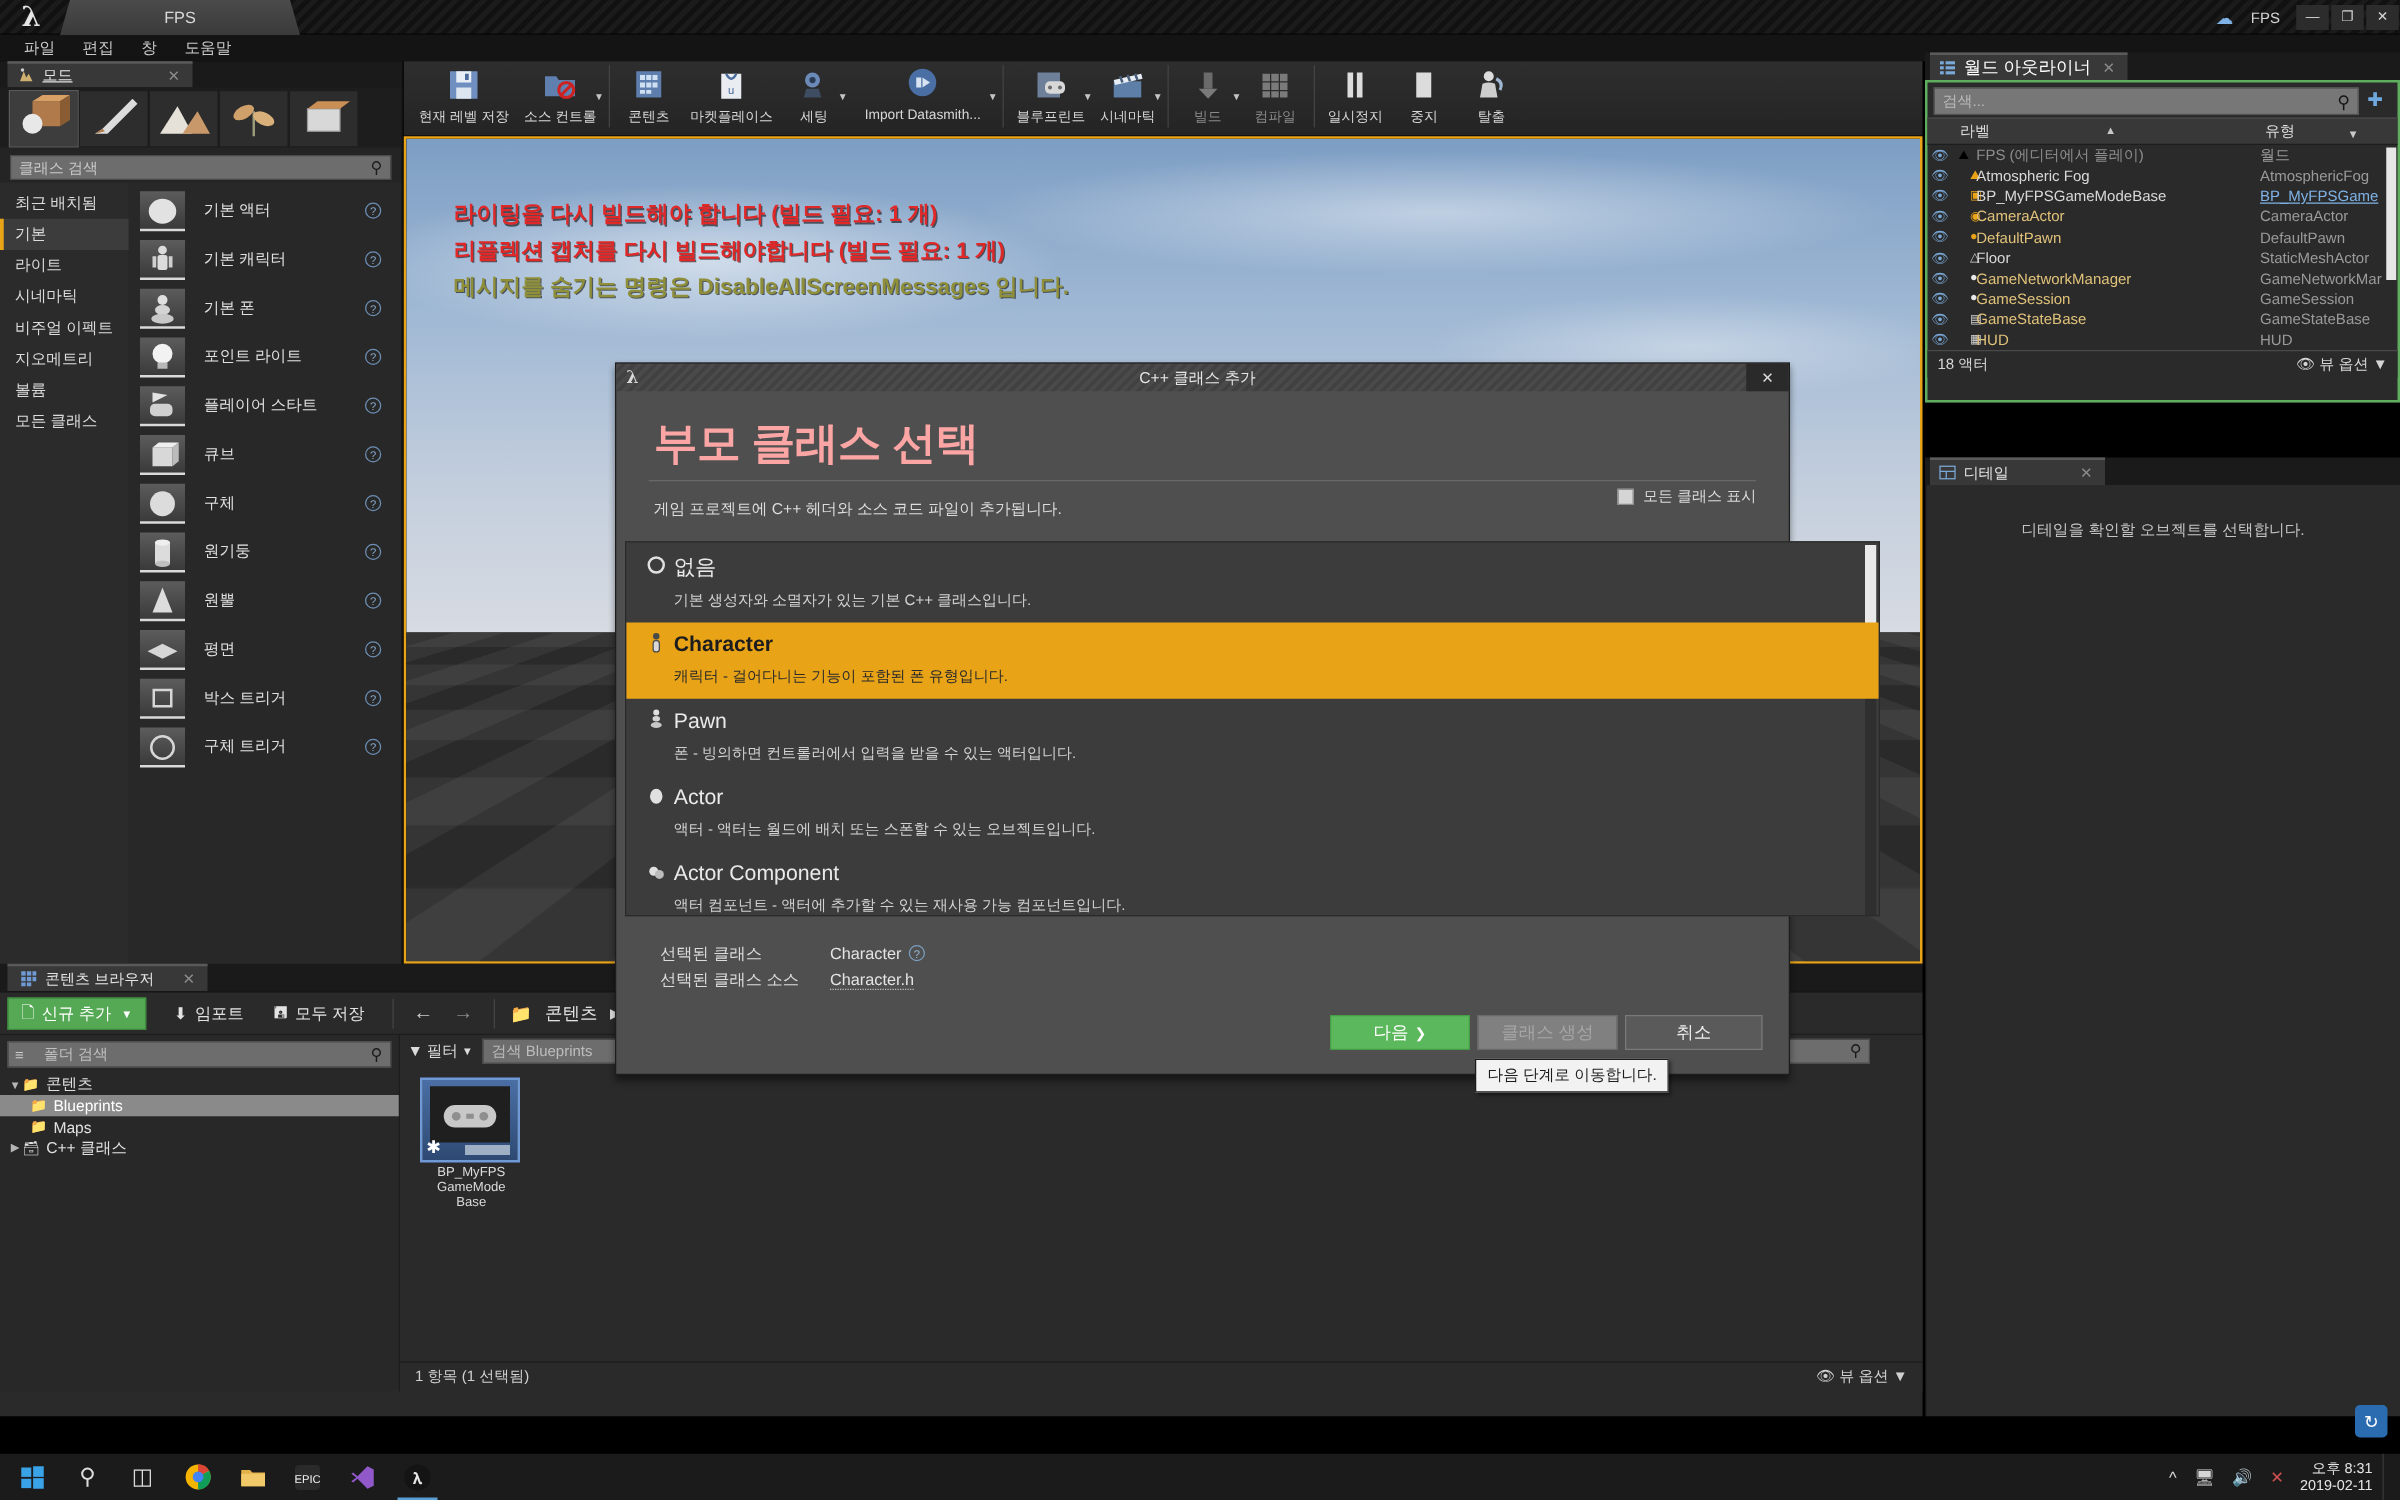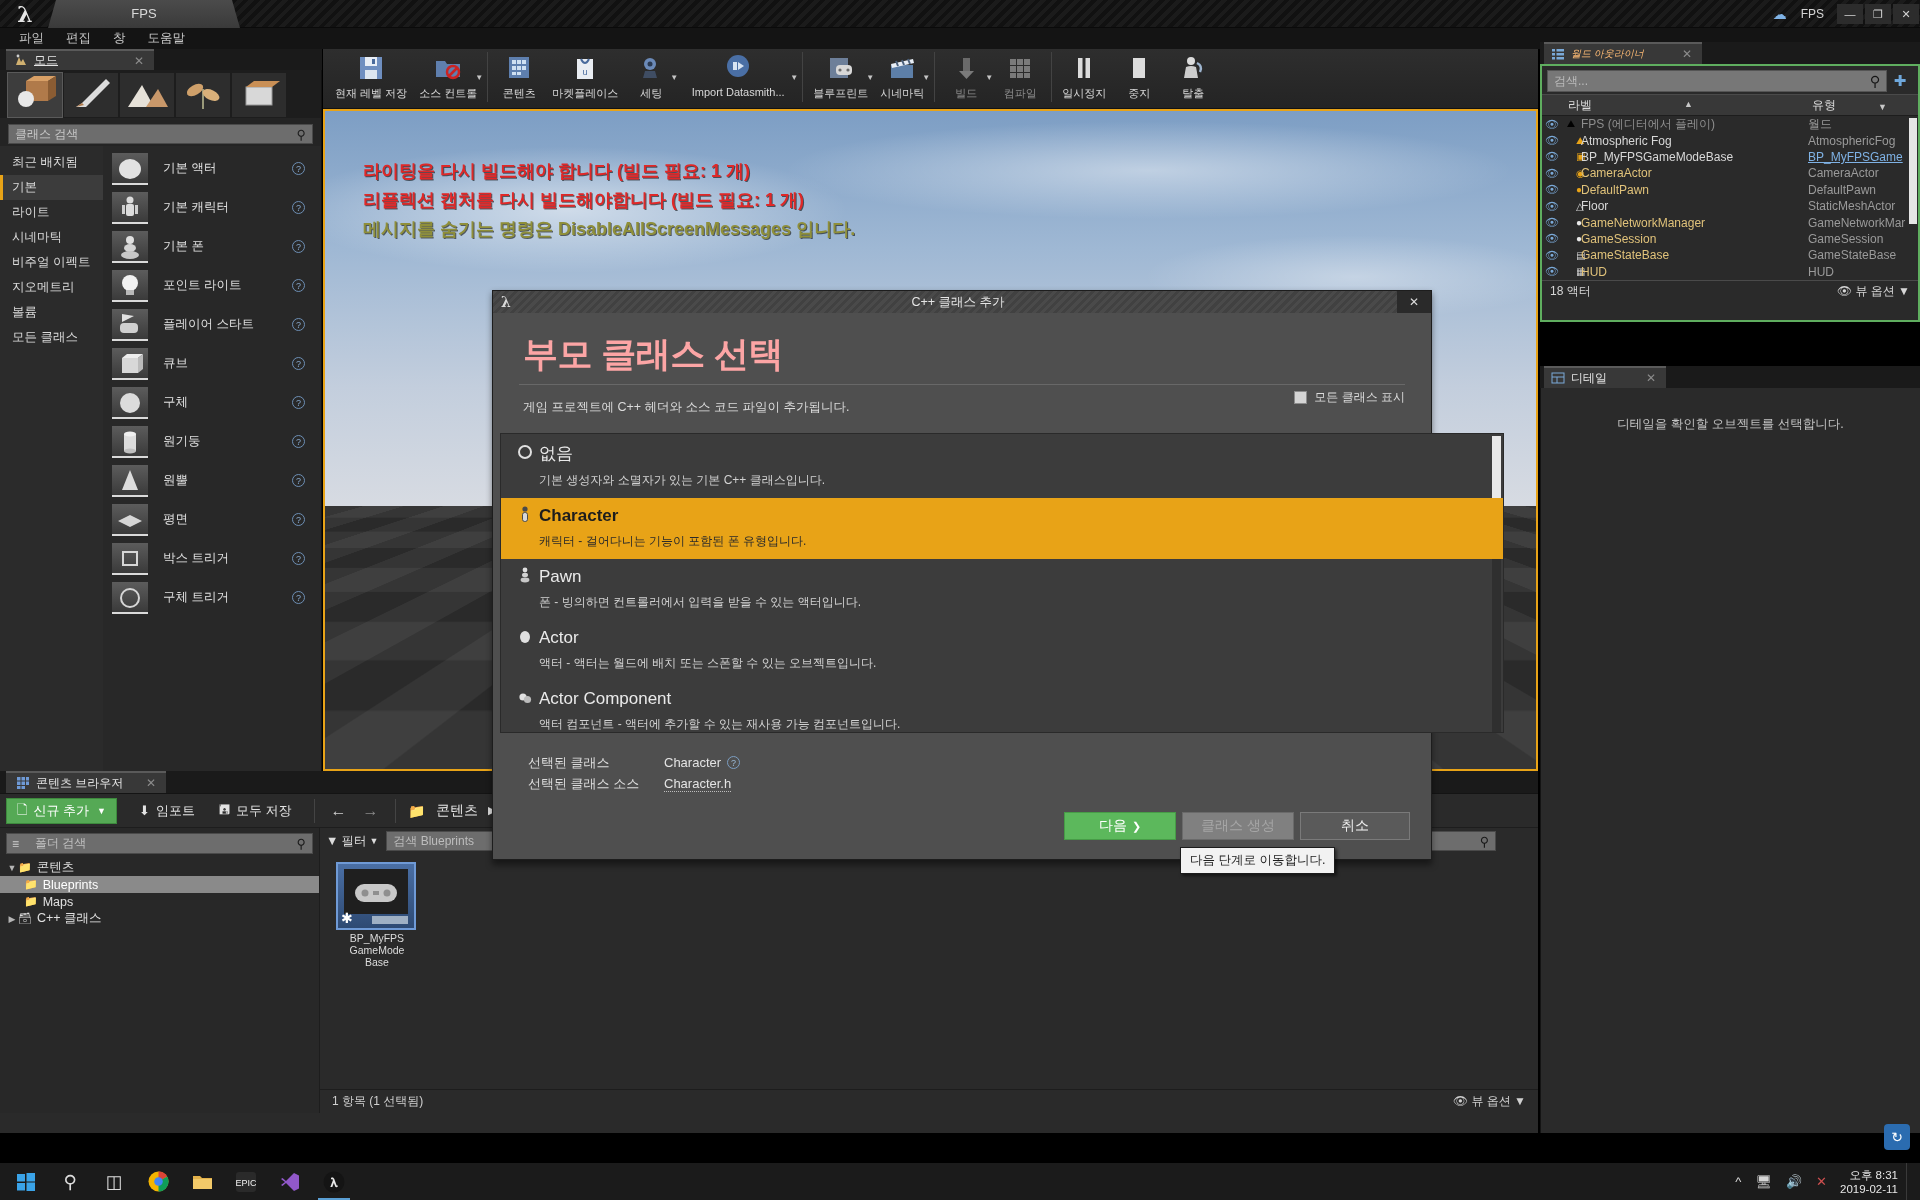--- a/index.html
+++ b/index.html
@@ -130,21 +130,21 @@
   .vp-msgs .m { font-size: 18px; font-weight: bold; margin-bottom: 5px; text-shadow: 1px 1px 0 #00000090; }
   .m1 { color: #e02828; }
   .m2 { color: #e02828; }
   .m3 { color: #8f8f3a; }
 
   
   .wo-tabbar { position: absolute; left: 1540px; top: 42px; width: 380px; height: 22px; background: #1a1a1a; }
   .wo-tab { position: absolute; left: 4px; top: 0; width: 158px; height: 22px;
             background: #383838; border-top: 2px solid #5a5a5a;
             display: flex; align-items: center; padding-left: 7px; }
-  .wo-tab .tname { color: #fdba74; font-size: 10px; margin-left: 6px; font-style: italic; }
+  .wo-tab .tname { color: #ffffff; font-size: 14px; margin-left: 6px; }
   .wo-tab .tx { position: absolute; right: 10px; color: #8c8c8c; font-size: 12px; }
 
   .outliner {
     position: absolute; left: 1540px; top: 64px; width: 380px; height: 258px;
     background: #2a2a2a; border: 2px solid #5fae5f;
   }
   .wo-search { margin: 4px 5px 2px 5px; height: 22px; display: flex; align-items: center; }
   .wo-searchbox { flex: 1; height: 22px; background: #777; border: 1px solid #555;
                   display: flex; align-items: center; padding: 0 6px; position: relative; }
   .wo-searchbox span { color: #bbb; font-size: 12px; text-align: center; }
@@ -167,21 +167,21 @@
   .ind1 { padding-left: 14px; }
   .ind0 { padding-left: 2px; }
   .wo-scroll { position: absolute; right: 1px; top: 2px; width: 8px; height: 106px; background: #e6e6e6; }
   .wo-foot { height: 22px; border-top: 1px solid #4a4a4a; display: flex; align-items: center;
              justify-content: space-between; padding: 0 8px; background: #2a2a2a; }
   .wo-foot .cnt { color: #d6d6d6; font-size: 12px; }
   .wo-foot .vo { color: #d6d6d6; font-size: 12px; }
 
   
   .det-tabbar { position: absolute; left: 1540px; top: 366px; width: 380px; height: 22px; background: #1a1a1a; }
-  .det-tab { position: absolute; left: 4px; top: 0; width: 122px; height: 22px;
+  .det-tab { position: absolute; left: 4px; top: 0; width: 140px; height: 22px;
              background: #383838; border-top: 2px solid #5a5a5a;
              display: flex; align-items: center; padding-left: 7px; }
   .det-tab .tname { color: #e4e4e4; font-size: 12px; margin-left: 6px; }
   .det-tab .tx { position: absolute; right: 10px; color: #8c8c8c; font-size: 12px; }
   .details {
     position: absolute; left: 1540px; top: 388px; width: 380px; height: 745px;
     background: #2a2a2a; border-left: 1px solid #141414;
   }
   .det-empty { color: #c4c4c4; font-size: 12.5px; text-align: center; margin-top: 28px; }
 

